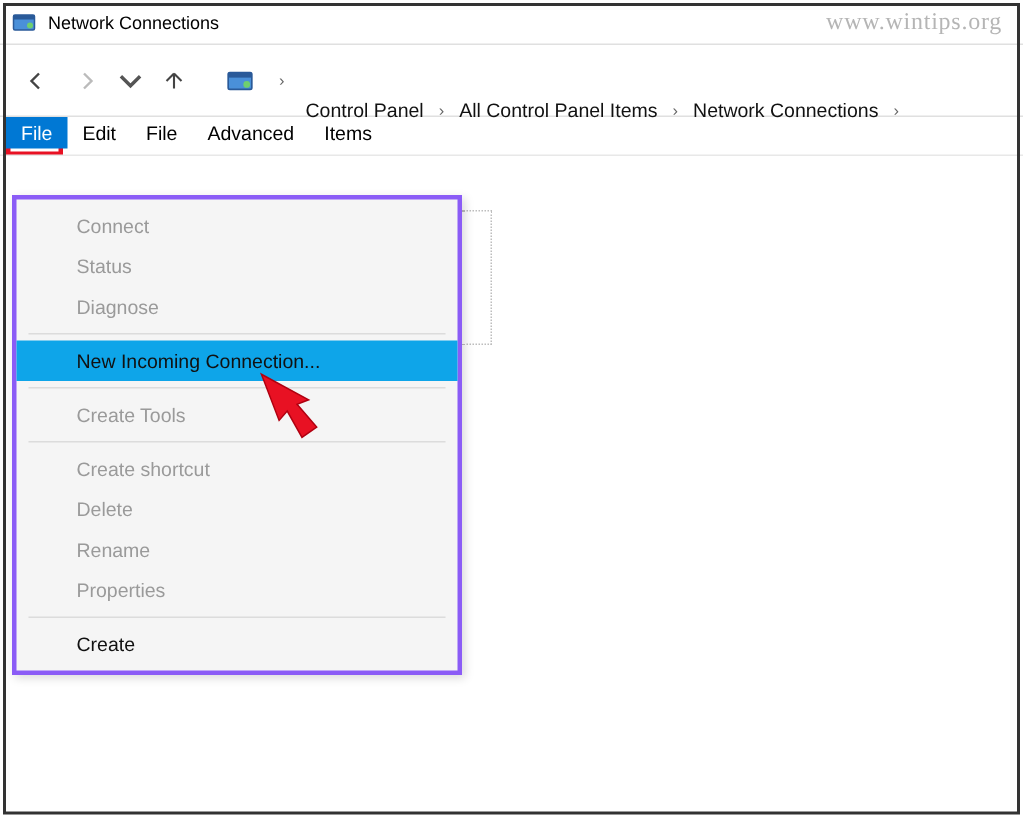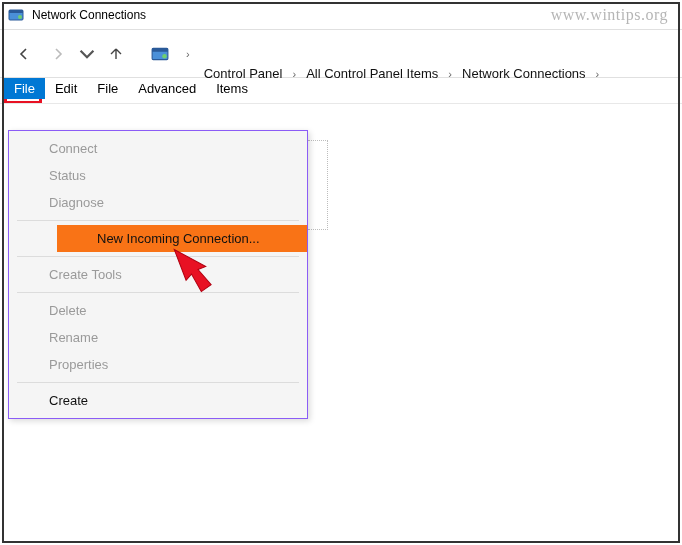--- a/index.html
+++ b/index.html
@@ -93,35 +93,34 @@
     border: 3px solid #e81123;
     z-index: 9;
     pointer-events: none;
   }
   .dropdown {
     position: absolute;
     top: 130px;
     left: 8px;
     width: 300px;
     background: #f5f5f5;
-    border: 1px solid #8b5cf6;
+    border: 3px solid #8b5cf6;
     box-shadow: 2px 2px 6px rgba(0,0,0,0.15);
     z-index: 20;
     padding: 4px 0;
   }
   .dd-item {
     padding: 6px 18px 6px 40px;
     font-size: 13px;
     color: #111;
     cursor: default;
   }
   .dd-item.disabled { color: #9a9a9a; }
   .dd-item.hover {
-    background: #f97316;
-    margin-left: 48px;
+    background: #0ea5e9;
   }
   .dd-sep {
     height: 1px;
     background: #dcdcdc;
     margin: 4px 8px;
   }
   .content-hint {
     position: absolute;
     top: 140px;
     left: 308px;
@@ -212,20 +211,21 @@
 
 <div class="dropdown">
   <div class="dd-item disabled">Connect</div>
   <div class="dd-item disabled">Status</div>
   <div class="dd-item disabled">Diagnose</div>
   <div class="dd-sep"></div>
   <div class="dd-item hover">New Incoming Connection...</div>
   <div class="dd-sep"></div>
   <div class="dd-item disabled">Create Tools</div>
   <div class="dd-sep"></div>
+  <div class="dd-item disabled">Create shortcut</div>
   <div class="dd-item disabled">Delete</div>
   <div class="dd-item disabled">Rename</div>
   <div class="dd-item disabled">Properties</div>
   <div class="dd-sep"></div>
   <div class="dd-item">Create</div>
 </div>
 
 <svg class="cursor-arrow" viewBox="0 0 80 80">
   <g transform="rotate(-35 28 24)">
     <path d="M20 8 L36 40 L28 38 L30 58 L18 58 L20 38 L12 40 Z" fill="#e81123" stroke="#b00010" stroke-width="1"></path>

